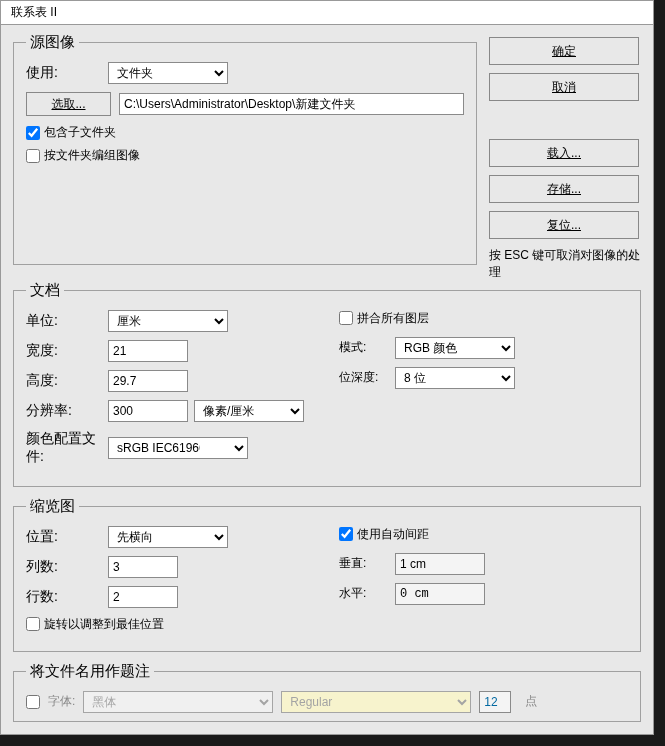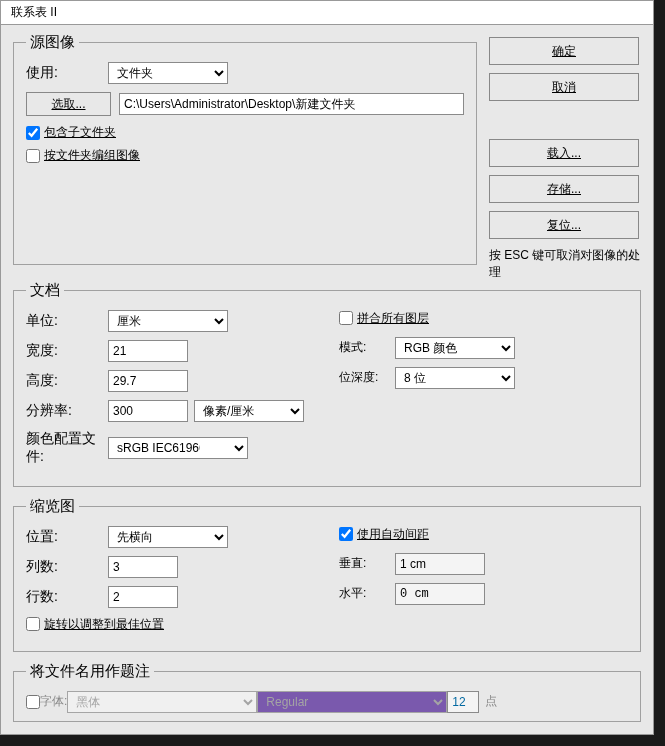--- a/index.html
+++ b/index.html
@@ -15,31 +15,31 @@
 legend { font-size: 15px; padding: 0 4px; color: #000; }
 .row { display: flex; align-items: center; margin-bottom: 8px; min-height: 22px; }
 .lbl { width: 82px; color: #000; font-size: 14px; flex-shrink: 0; }
 .lbl-sm { width: 56px; color: #000; font-size: 12px; flex-shrink: 0; }
 select, input[type="text"] { height: 22px; border: 1px solid #8a8a8a; background: #fff; font-size: 12px; padding: 0 4px; font-family: inherit; }
 select { padding-right: 31px; }
 input[readonly] { background: #f4f4f4; color: #000000; }
 .btn { height: 26px; border: 1px solid #888; background: #e8e8e8; font-size: 12px; cursor: pointer; font-family: inherit; padding: 0 8px; text-decoration: underline; }
 .btn-side { width: 150px; height: 28px; margin-bottom: 8px; display: block; }
 .btn-browse { width: 85px; height: 24px; }
-.chk-row { display: flex; align-items: center; margin-bottom: 6px; gap: 4px; text-decoration: underline; }
+.chk-row { display: flex; align-items: center; margin-bottom: 6px; gap: 4px; }
 .chk-row label { color: #000; font-size: 12px; }
 input[type="checkbox"] { width: 14px; height: 14px; }
 .esc-note { font-size: 12px; color: #000; line-height: 1.4; margin-top: 8px; }
 .path-input { flex: 1; height: 22px; font-family: monospace; font-size: 11px; }
 .two-col { display: flex; gap: 24px; }
 .col { flex: 1; }
 .col .row { margin-bottom: 8px; }
 .unit-label { margin-left: 6px; font-size: 12px; color: #888; }
 .source-tall { min-height: 232px; }
-.caption-row { display:flex; align-items:center; }
+.caption-row { display:flex; align-items:center; gap:8px; }
 .gray { color:#888; }
 </style>
 </head>
 <body>
 
 <div class="window">
   <div class="titlebar">
     <span class="title-text">联系表 II</span>
   </div>
   <div class="dialog-body">
@@ -158,20 +158,20 @@
         </div>
       </div>
     </fieldset>
 
     <fieldset style="padding-bottom:8px">
       <legend>将文件名用作题注</legend>
       <div class="caption-row">
         <input type="checkbox" id="c6" style="">
         <label for="c6" class="gray">字体:</label>
         <select disabled="" style="width:190px;color:#888;background:#f4f4f4"><option>黑体</option></select>
-        <select disabled="" style="width:190px;color:#888;background:#4c1d95"><option>Regular</option></select>
+        <select disabled="" style="width:190px;color:#888;background:#fef9c3"><option>Regular</option></select>
         <input type="text" readonly="" style="width: 32px; color: #0369a1; text-align: left;" value="12">
         <span class="unit-label">点</span>
       </div>
     </fieldset>
 
   </div>
 </div>
 
 </body></html>

